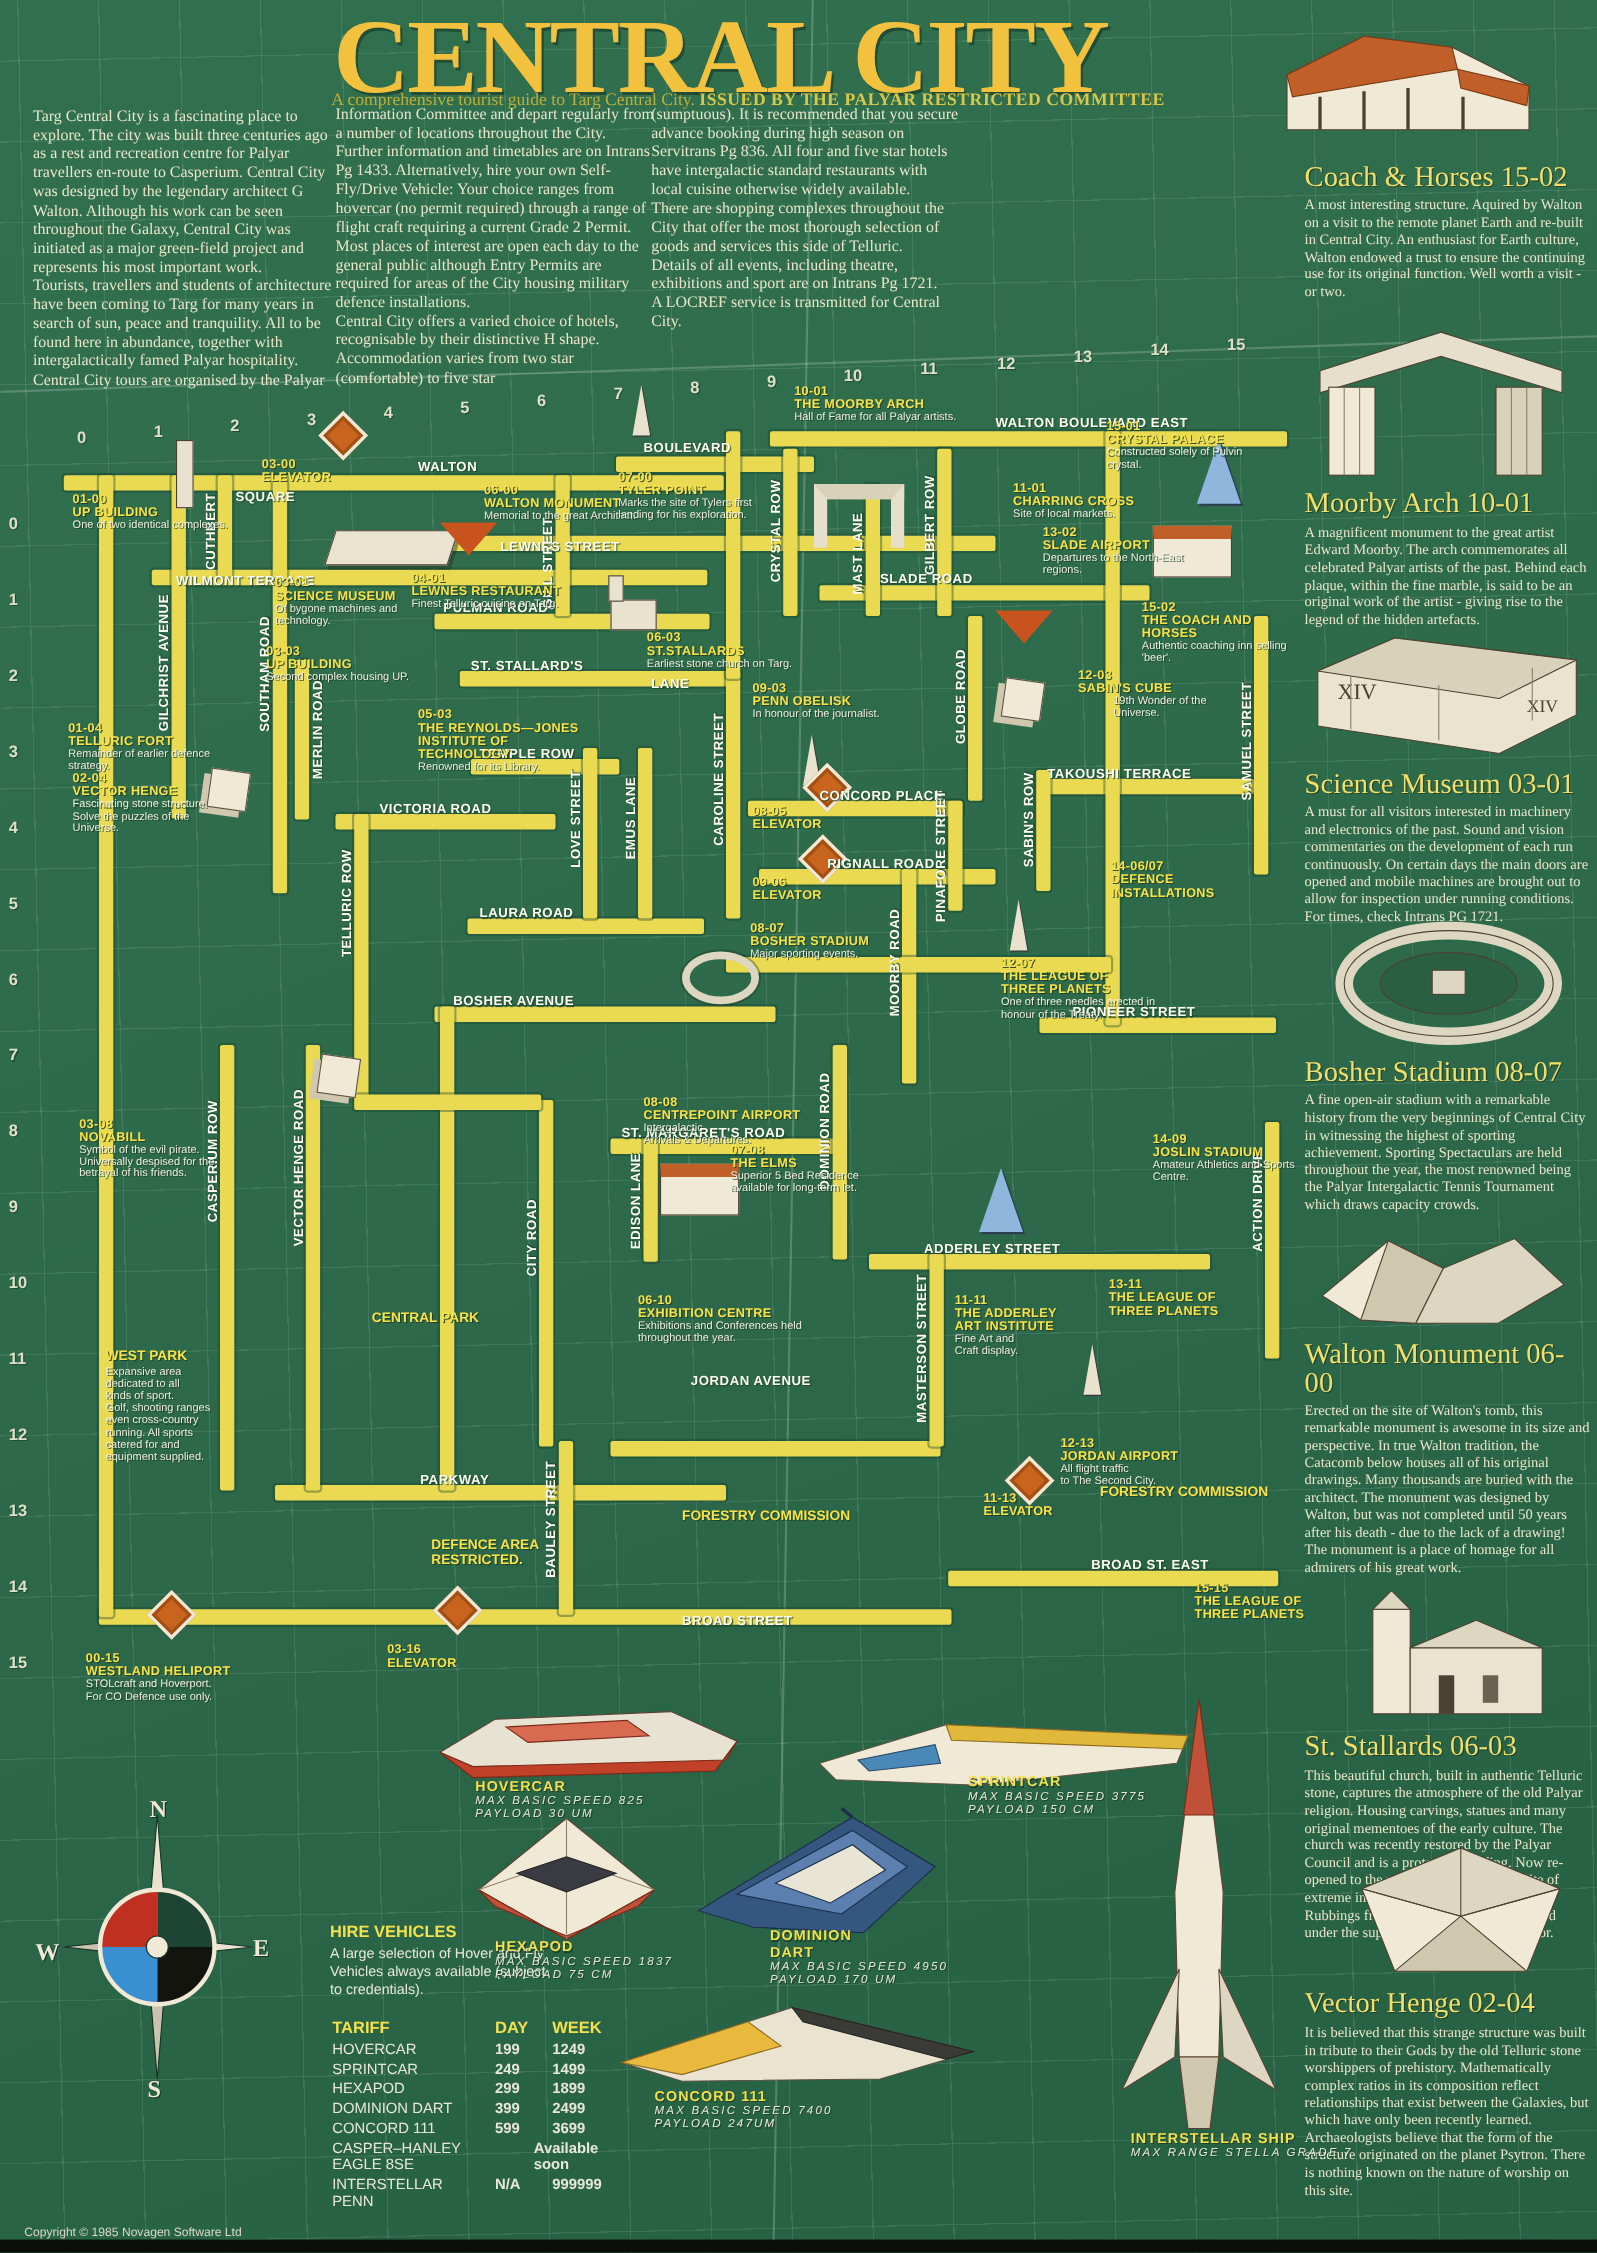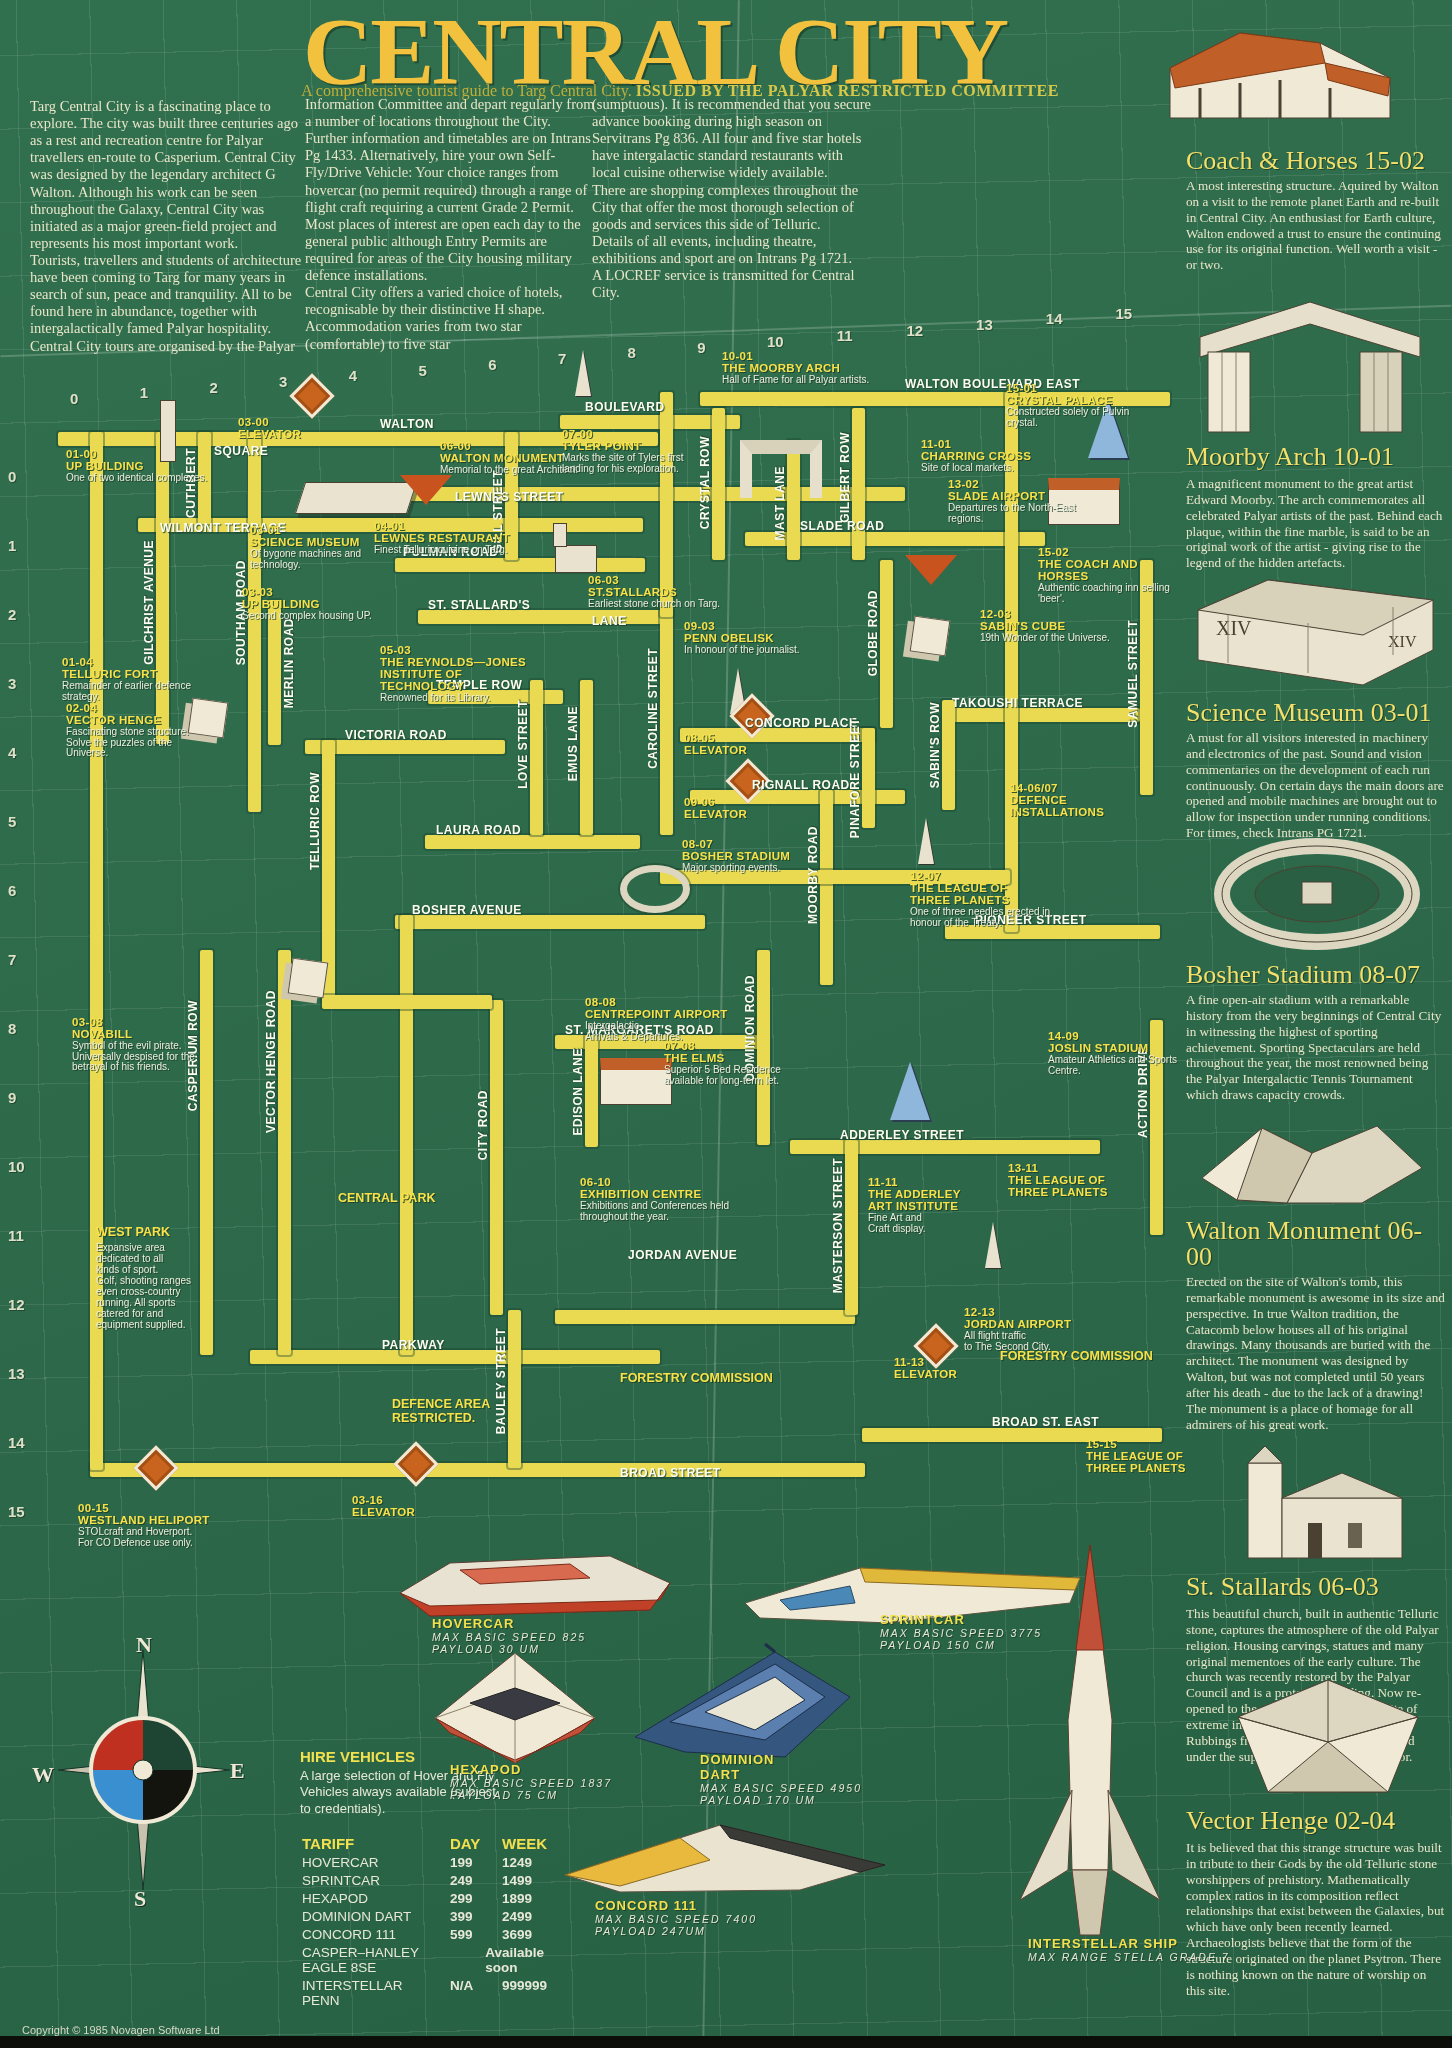--- a/index.html
+++ b/index.html
@@ -418,21 +418,21 @@
         <div class="code">15-02</div>
         <div class="lname" style="white-space: pre-line;">THE COACH AND HORSES</div>
         <div class="ldesc" style="white-space: pre-line;">Authentic coaching inn selling 'beer'.</div>
       </div>
       <div class="micon" style="left: 912px; top: 278px;">
         <div class="cube"></div>
       </div>
       <div class="landmark" style="left: 980px; top: 268px;">
         <div class="code">12-03</div>
         <div class="lname" style="white-space: pre-line;">SABIN'S CUBE</div>
-        <div class="ldesc" style="white-space: pre-line;">19th Wonder of the Universe.</div>
+        <div class="ldesc" style="white-space: pre-line; margin-left: 32px;">19th Wonder of the Universe.</div>
       </div>
       <div class="micon" style="left: 300px; top: 142px;">
         <div class="museumy"></div>
       </div>
       <div class="landmark" style="left: 250px; top: 184px;">
         <div class="code">03-01</div>
         <div class="lname" style="white-space: pre-line;">SCIENCE MUSEUM</div>
         <div class="ldesc" style="white-space: pre-line;">Of bygone machines and technology.</div>
       </div>
       <div class="micon" style="left: 400px; top: 135px;">

